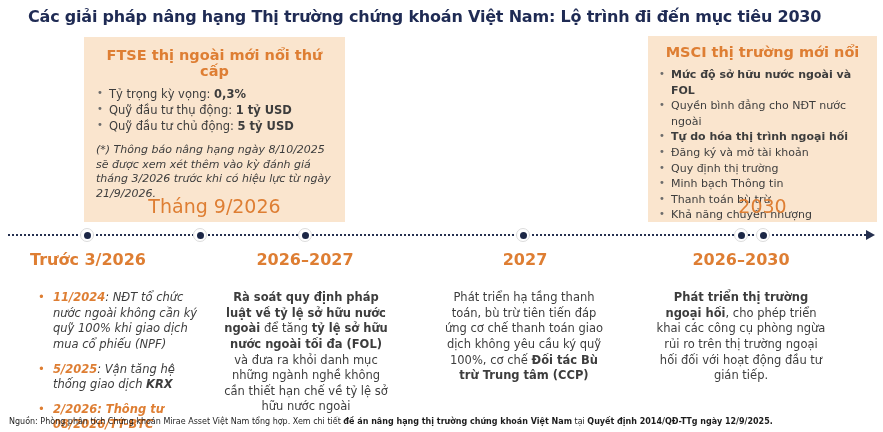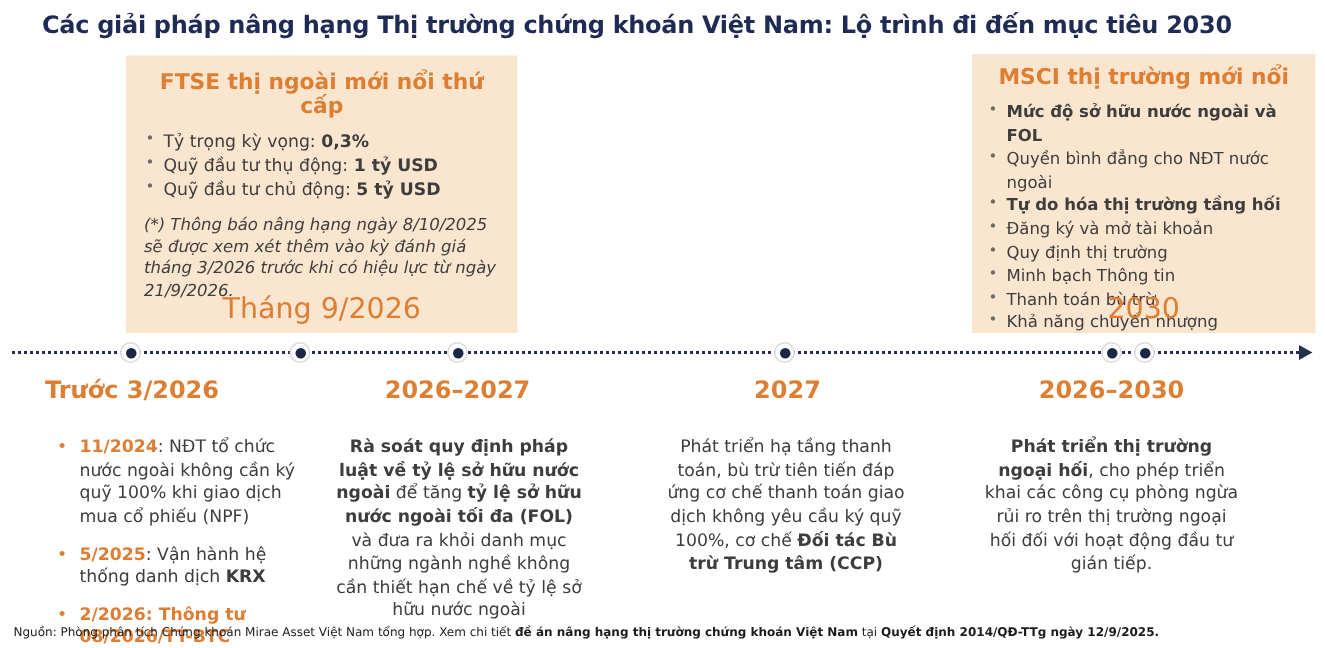--- a/index.html
+++ b/index.html
@@ -48,21 +48,21 @@
     border-radius:50%; background:#1c2746;
   }
   .period {
     position:absolute; top:250px; transform:translateX(-50%);
     color:var(--orange); font-weight:bold; font-size:16px; white-space:nowrap;text-align:center;
   }
   
   .col { position:absolute; top:290px; color:var(--ink); font-size:11.5px; line-height:1.36; }
   .col.centered { text-align:center; }
   .col1-list { list-style:none; }
-  .col1-list li { position:relative; padding-left:15px; margin-bottom:9px; }
+  .col1-list li { position:relative; padding-left:15px; margin-bottom:9px;font-style:italic; }
   .col1-list li::before { content:"•"; position:absolute; left:0; top:0; color:var(--orange); }
   
   .footer { position:absolute; left:9px; top:417px; width:860px; font-size:8px; color:#1c1c1c; }
 </style>
 </head>
 <body>
 
 <div class="canvas">
 
   <h1 class="page-title">Các giải pháp nâng hạng Thị trường chứng khoán Việt Nam: Lộ trình đi đến mục tiêu 2030</h1>
@@ -76,21 +76,21 @@
     </ul>
     <p class="note">(*) Thông báo nâng hạng ngày 8/10/2025 sẽ được xem xét thêm vào kỳ đánh giá tháng 3/2026 trước khi có hiệu lực từ ngày 21/9/2026.</p>
     <div class="box-date">Tháng 9/2026</div>
   </section>
 
   <section class="box msci">
     <h2>MSCI thị trường mới nổi</h2>
     <ul>
       <li><span class="b">Mức độ sở hữu nước ngoài và FOL</span></li>
       <li><span>Quyền bình đẳng cho NĐT nước ngoài</span></li>
-      <li><span class="b">Tự do hóa thị trường tầng hối</span></li>
+      <li><span class="b">Tự do hóa thị trình ngoại hối</span></li>
       <li><span>Đăng ký và mở tài khoản</span></li>
       <li><span>Quy định thị trường</span></li>
       <li><span>Minh bạch Thông tin</span></li>
       <li><span>Thanh toán bù trừ</span></li>
       <li><span>Khả năng chuyển nhượng</span></li>
     </ul>
     <div class="box-date">2030</div>
   </section>
 
   <div class="tl-line"></div>
@@ -106,21 +106,21 @@
   <div class="period" style="left:305px">2026–2027</div>
   <div class="period" style="left:525px">2027</div>
   <div class="period" style="left:741px">2026–2030</div>
 
   <div class="col" style="left:38px; width:172px;">
     <ul class="col1-list">
       <li>
         <span class="ob">11/2024</span><span>: NĐT tổ chức nước ngoài không cần ký quỹ 100% khi giao dịch mua cổ phiếu (NPF)</span>
       </li>
       <li>
-        <span class="ob">5/2025</span><span>: Vận hành hệ thống danh dịch </span><span class="b">KRX</span>
+        <span class="ob">5/2025</span><span>: Vận tăng hệ thống giao dịch </span><span class="b">KRX</span>
       </li>
       <li>
         <span class="ob">2/2026: Thông tư 08/2026/TT-BTC</span>
       </li>
     </ul>
   </div>
 
   <div class="col centered" style="left:222px; width:168px;">
     <p><span class="b">Rà soát quy định pháp luật về tỷ lệ sở hữu nước ngoài</span><span> để tăng </span><span class="b">tỷ lệ sở hữu nước ngoài tối đa (FOL)</span><span> và đưa ra khỏi danh mục những ngành nghề không cần thiết hạn chế về tỷ lệ sở hữu nước ngoài</span></p>
   </div>

